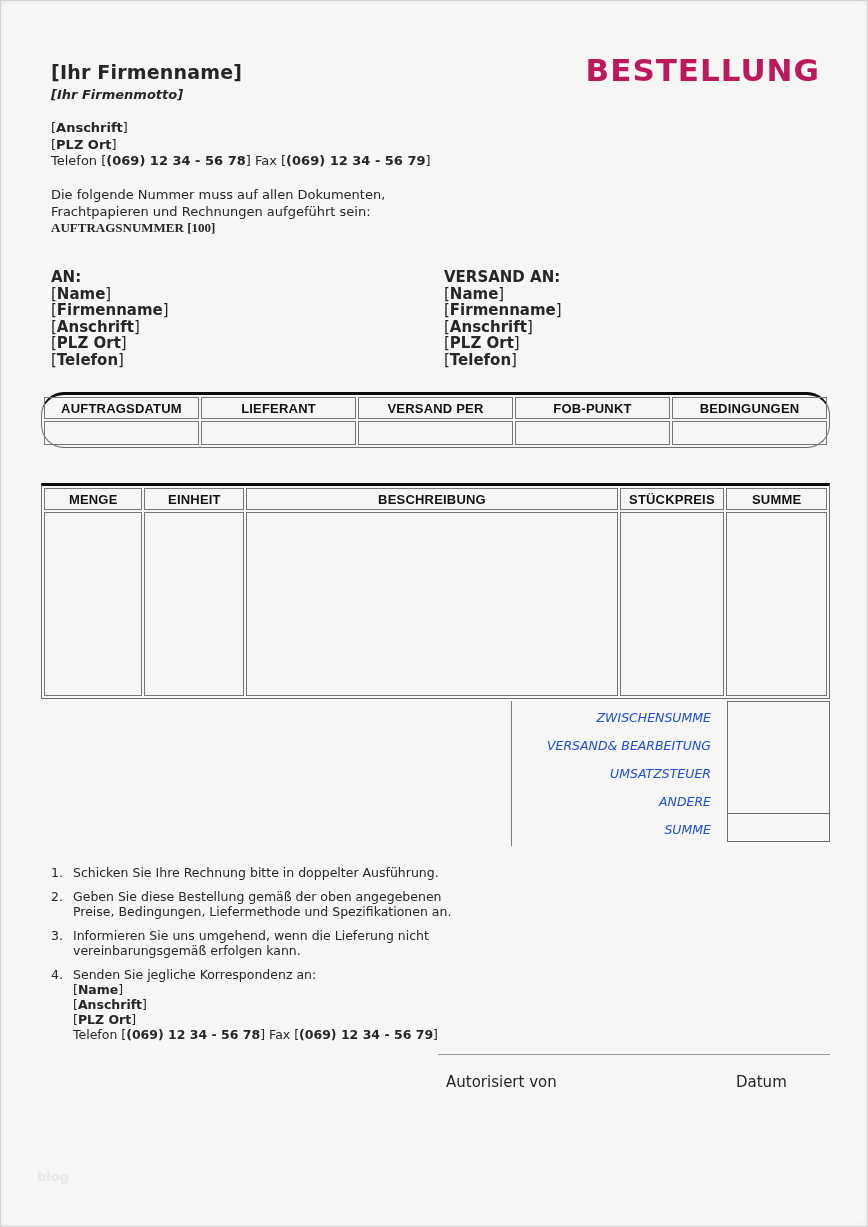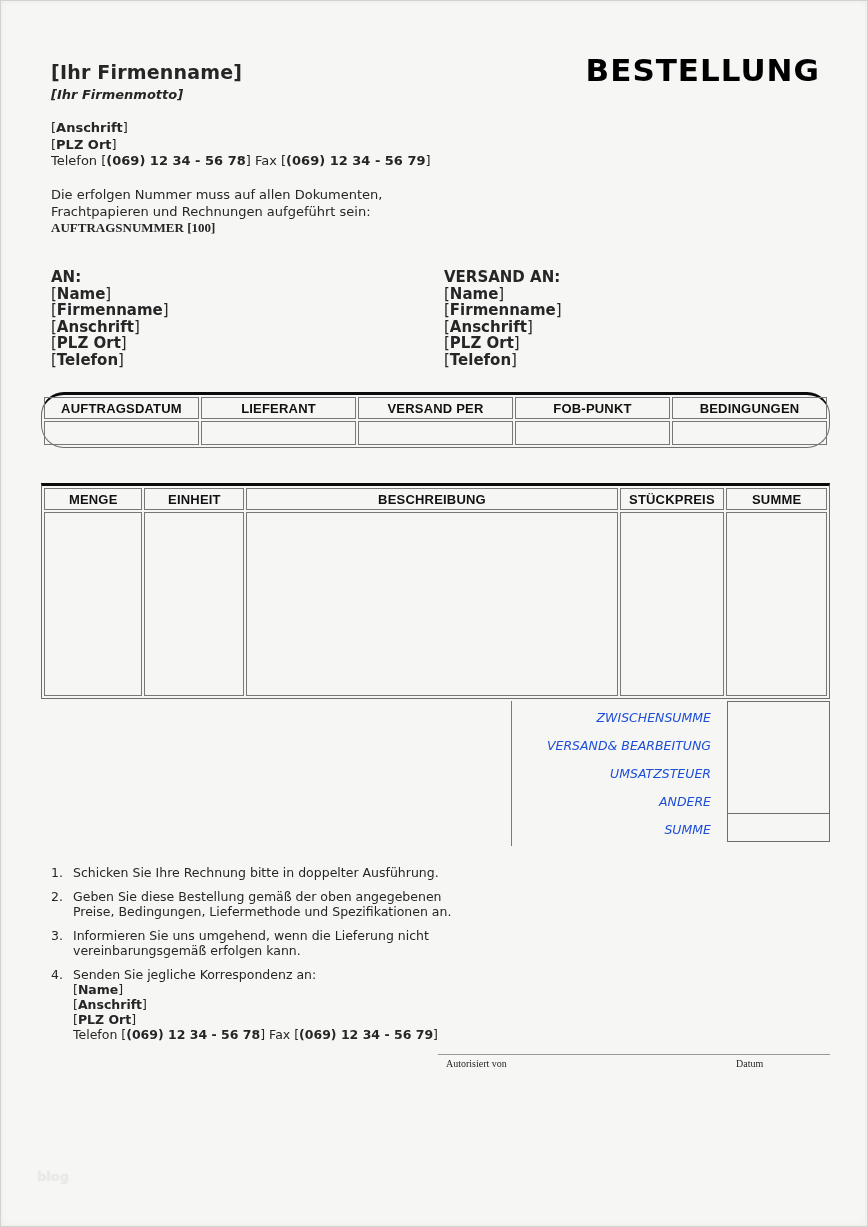--- a/index.html
+++ b/index.html
@@ -22,21 +22,21 @@
     position: absolute; left: 50px; top: 60px;
     font-size: 19px; font-weight: bold; letter-spacing: 0.2px;
   }
   .company-motto {
     position: absolute; left: 50px; top: 86px;
     font-size: 13px; font-weight: bold; font-style: italic;
   }
   .doc-title {
     position: absolute; right: 47px; top: 51px;
     font-size: 31px; font-weight: bold; letter-spacing: 1px;
-    color: #000000;
+    color: #be185d;
   }
   .address-block {
     position: absolute; left: 50px; top: 119px;
     font-size: 13px; line-height: 16.5px;
   }
   .order-note {
     position: absolute; left: 50px; top: 186px;
     font-size: 13px; line-height: 16.5px;
   }
   .order-note .num { font-weight: bold; font-family: Liberation Serif, serif; }
@@ -84,21 +84,21 @@
   .totals-box-bottom { height: 27px; }
 
   .notes { position: absolute; left: 50px; top: 864px; width: 408px; font-size: 12.5px; }
   .note-item { display: flex; margin-bottom: 8px; line-height: 15.5px; }
   .note-num { width: 22px; flex: 0 0 22px; }
   .note-text { flex: 1; }
   .note-extra { line-height: 15px; }
 
   .signature { position: absolute; left: 437px; top: 1045px; width: 392px; }
   .sig-line { margin-top: 8px; border-top: 1px solid #9a9a9a; height: 0; }
-  .sig-labels { position: relative; height: 20px; font-size: 10px; margin-top: 3px; font-family: Liberation Serif, serif; }
+  .sig-labels { position: relative; height: 20px; font-size: 15px; margin-top: 18px; }
   .sig-auth { position: absolute; left: 8px; top: 0; }
   .sig-date { position: absolute; left: 298px; top: 0; }
 
   .watermark {
     position: absolute; left: 36px; top: 1168px;
     font-size: 13px; font-weight: bold; color: #e9e9e8;
     text-shadow: 0 0 1px #e4e4e3;
   }
 </style>
 </head>
@@ -110,21 +110,21 @@
   <div class="company-motto">[Ihr Firmenmotto]</div>
   <div class="doc-title">BESTELLUNG</div>
 
   <div class="address-block">
     <div><span>[</span><span class="b">Anschrift</span><span>]</span></div>
     <div><span>[</span><span class="b">PLZ Ort</span><span>]</span></div>
     <div><span>Telefon [</span><span class="b">(069) 12 34 - 56 78</span><span>]  Fax [</span><span class="b">(069) 12 34 - 56 79</span><span>]</span></div>
   </div>
 
   <div class="order-note">
-    <div>Die erfolgen Nummer muss auf allen Dokumenten,</div>
+    <div>Die folgende Nummer muss auf allen Dokumenten,</div>
     <div>Frachtpapieren und Rechnungen aufgeführt sein:</div>
     <div class="num">AUFTRAGSNUMMER [100]</div>
   </div>
 
   <div class="recipient to">
     <div class="heading">AN:</div>
     <div><span>[</span><span class="b">Name</span><span>]</span></div>
     <div><span>[</span><span class="b">Firmenname</span><span>]</span></div>
     <div><span>[</span><span class="b">Anschrift</span><span>]</span></div>
     <div><span>[</span><span class="b">PLZ Ort</span><span>]</span></div>

